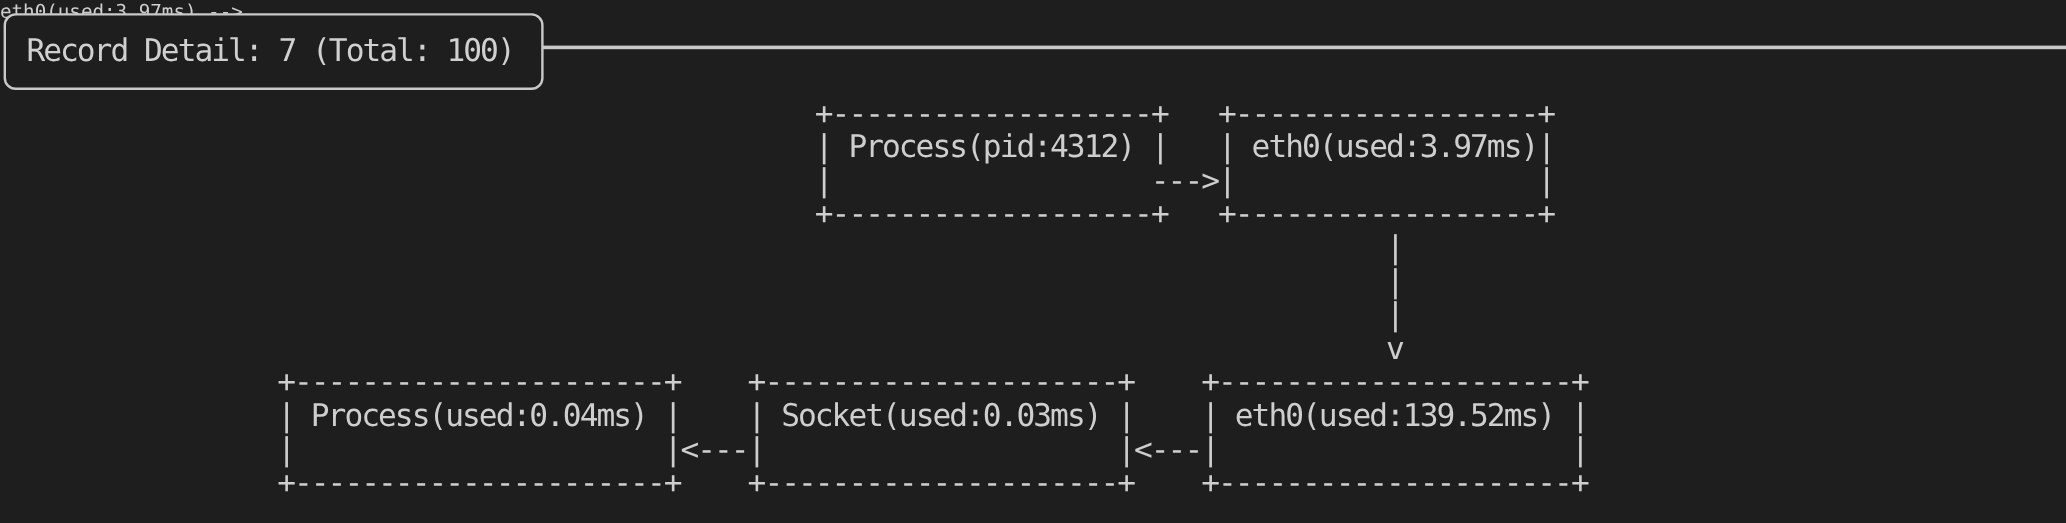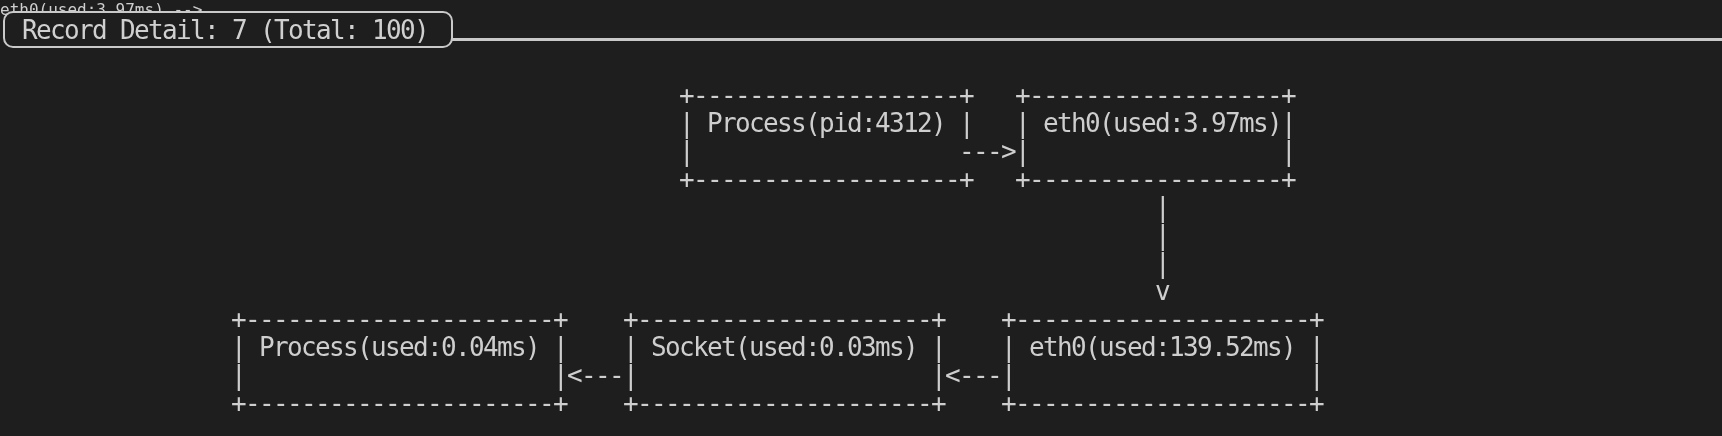--- a/index.html
+++ b/index.html
@@ -18,21 +18,21 @@
   
   .panel-top-line {
     position: absolute;
     left: 448px; right: 0; top: 38px;
     height: 2.5px;
     background: #c9c9c9;
   }
   .title-tab {
     position: absolute;
     left: 3px; top: 11px;
-    width: 450px; height: 37px;
+    width: 450px; height: 64px;
     border: 2.5px solid #c9c9c9;
     border-radius: 10px;
     background: #1e1e1e;
     display: flex;
     align-items: center;
     padding-left: 17px;
     z-index: 2;
   }
   .mono-text {
     font-size: 26px;

